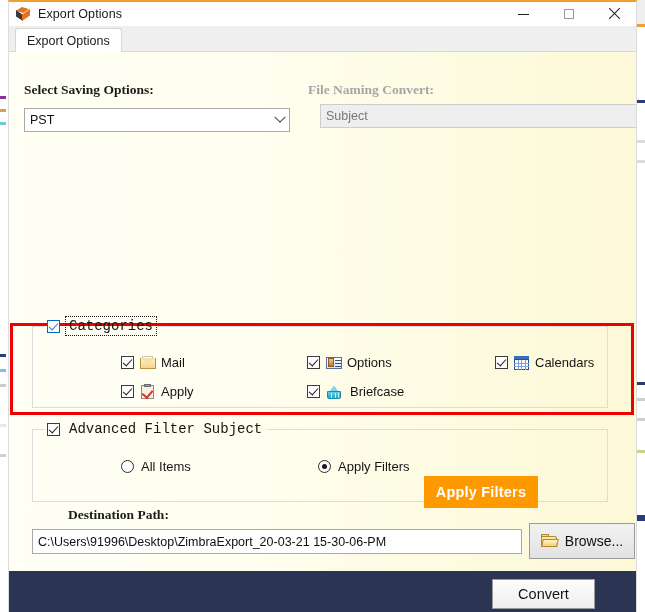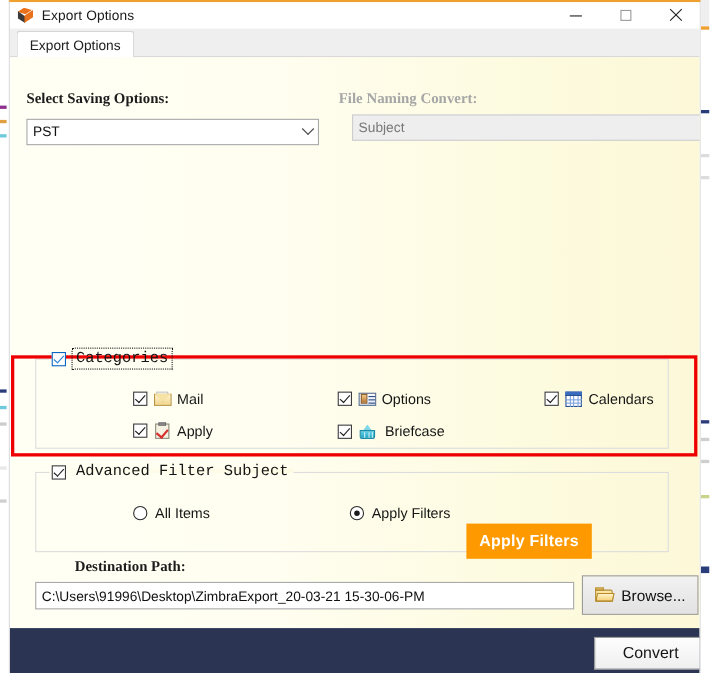--- a/index.html
+++ b/index.html
@@ -406,21 +406,20 @@
   #convert-button {
     position: absolute;
     left: 483px; top: 8px;
     width: 103px; height: 30px;
     background: linear-gradient(#fdfdfd,#efefef);
     border: 1px solid #9b9b9b;
     box-sizing: border-box;
     display: flex; align-items: center; justify-content: center;
     font-size: 14.5px;
     color: #141414;
-    margin-left: 48px;
   }
 </style>
 </head>
 <body>
 
 <div id="bg-left-strip">
   <div class="mk" style="top:72px;  background:#8e2f8e;"></div>
   <div class="mk" style="top:85px;  background:#e0a040;"></div>
   <div class="mk" style="top:98px;  background:#6fc9dd;"></div>
   <div class="mk" style="top:330px; background:#2b3c7a;"></div>
@@ -523,21 +522,21 @@
         <span class="cat-icon ico-contact">
           <span class="card"></span>
             <span class="ph"></span>
           <span class="ln" style="top:4px;"></span>
           <span class="ln" style="top:7px;"></span>
           <span class="ln" style="top:10px;"></span>
         </span>
         <span>Options</span>
       </div>
 
-      <div class="cat-item" style="left:274px; top:57px;align-items:flex-end;">
+      <div class="cat-item" style="left:274px; top:57px;">
         <span class="cbox checked"></span>
         <span class="cat-icon ico-brief" style="margin-right:8px;">
           <span class="bk-lid"></span>
           <span class="bk-body">
               <i style="left:3px;"></i>
               <i style="left:6.5px;"></i>
               <i style="left:10px;"></i>
             </span>
         </span>
         <span>Briefcase</span>

